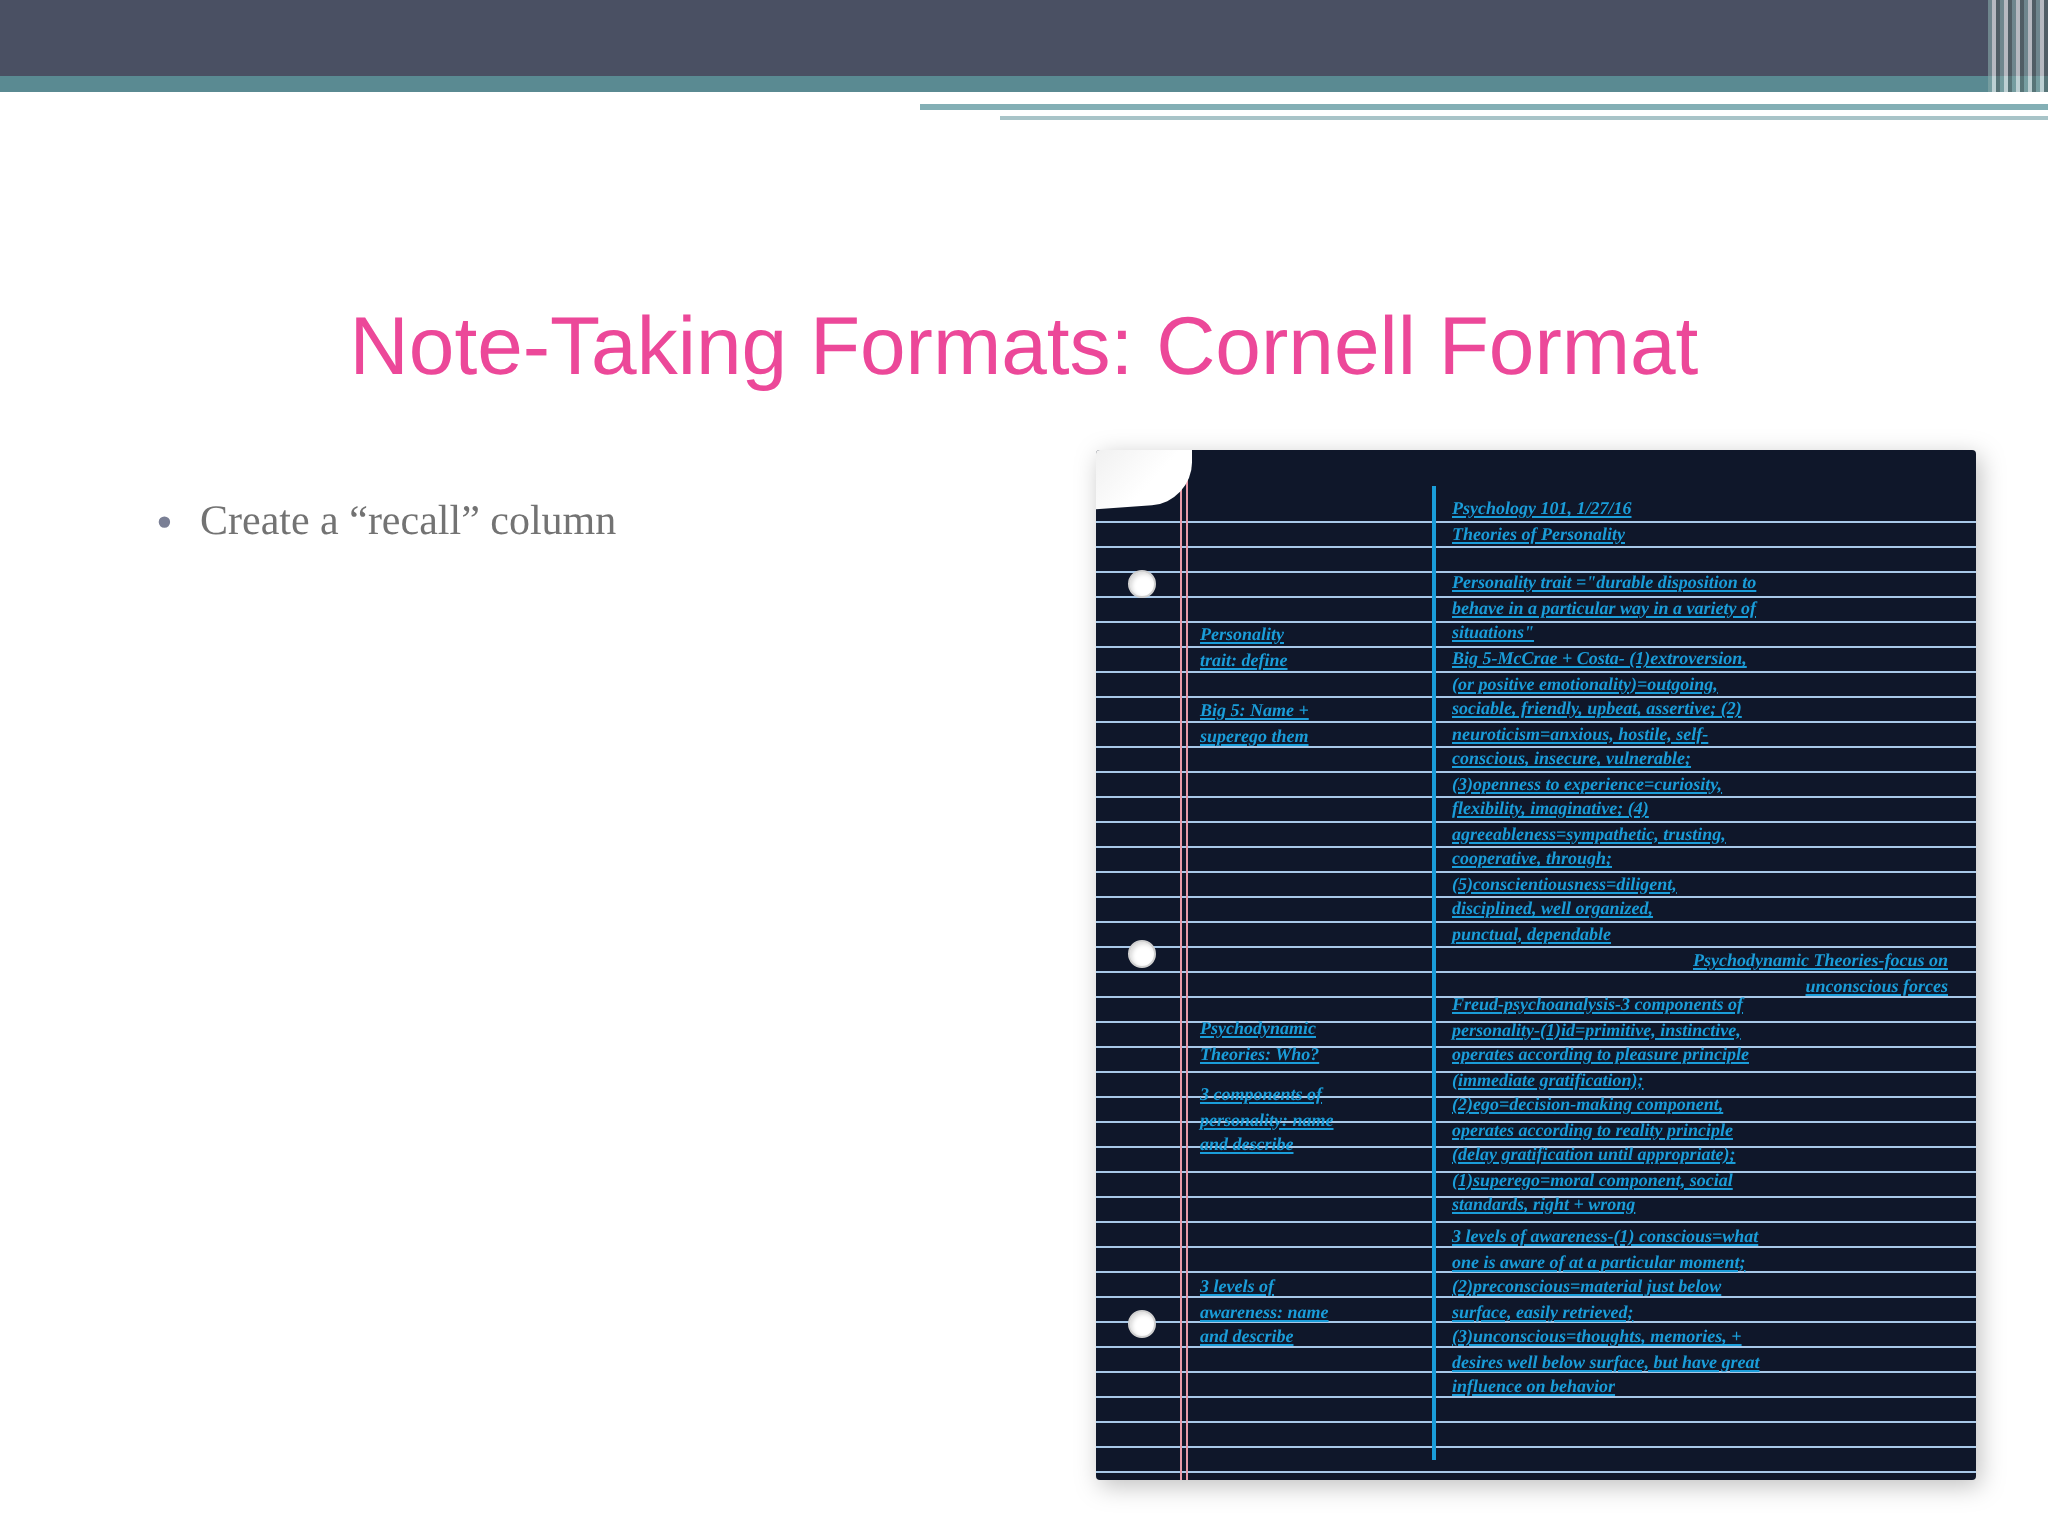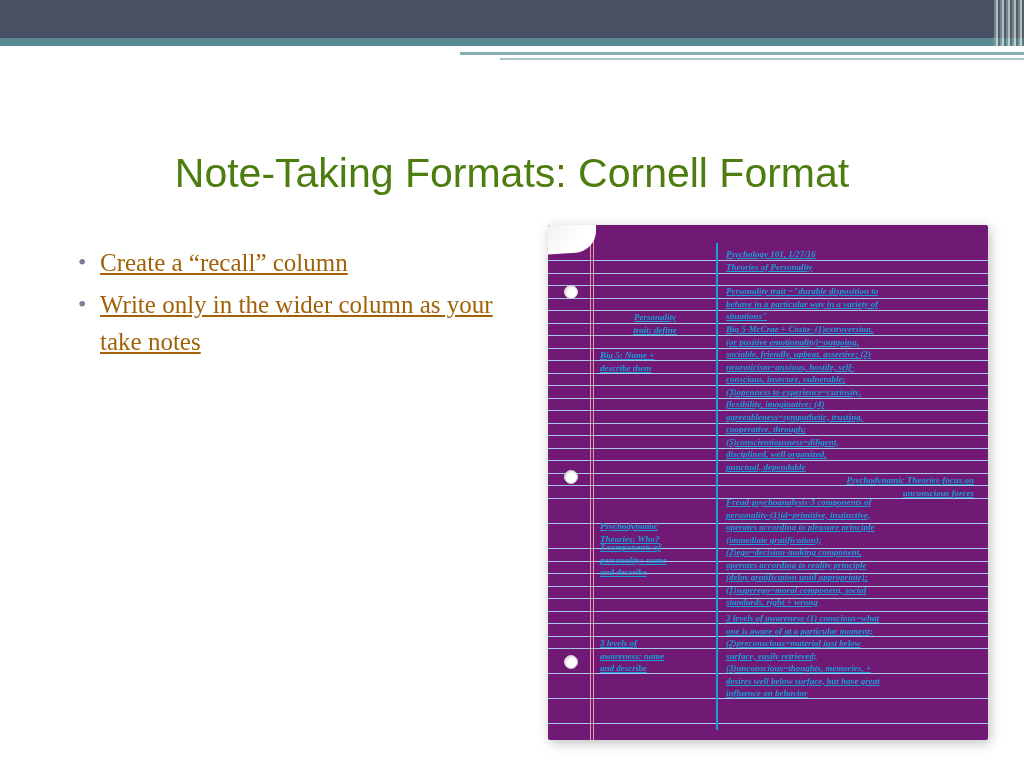--- a/index.html
+++ b/index.html
@@ -42,58 +42,57 @@
     background: repeating-linear-gradient(90deg, #8aa 0 2px, #fff 2px 4px, #566 4px 6px);
     opacity: 0.6;
   }
   .title {
     position: absolute;
     top: 150px;
     left: 0; right: 0;
     text-align: center;
     font-family: Verdana, Geneva, sans-serif;
     font-size: 41px;
-    color: #4d7c0f;
+    color: #ec4899;
     font-weight: 400;
   }
   .bullets {
     position: absolute;
     top: 245px;
     left: 78px;
     width: 430px;
   }
   .bullets li {
     list-style: none;
-    font-size: 25px;
-    color: #a16207;
+    font-size: 21px;
+    color: #737373;
     line-height: 1.45;
     margin-bottom: 6px;
     padding-left: 22px;
     position: relative;
-    text-decoration: underline;
   }
   .bullets li::before {
     content: "•";
     position: absolute;
     left: 0;
     color: #7a7f95;
     font-size: 24px;
   }
   .paper-wrap {
     position: absolute;
     top: 225px;
     left: 548px;
     width: 440px;
     height: 515px;
     filter: drop-shadow(2px 3px 6px rgba(0,0,0,0.25));
   }
   .paper {
     width: 100%;
     height: 100%;
-    background: #701a75;
+    background: #0f172a;
     position: relative;
     overflow: hidden;
     border-radius: 2px;
   }
   .paper-lines {
     position: absolute;
     top: 24px; left: 0; right: 0; bottom: 0;
     background: repeating-linear-gradient(
       to bottom,
       transparent 0,
@@ -156,47 +155,46 @@
 <div class="top-bar"></div>
 <div class="teal-stripe-1"></div>
 <div class="teal-stripe-2"></div>
 <div class="teal-stripe-3"></div>
 <div class="edge-stripes"></div>
 
 <h1 class="title">Note-Taking Formats: Cornell Format</h1>
 
 <ul class="bullets">
     <li>Create a “recall” column</li>
-    <li>Write only in the wider column as your take notes</li>
   </ul>
 
 <div class="paper-wrap">
   <div class="paper">
     <div class="paper-lines"></div>
     <div class="margin-line l1"></div>
     <div class="margin-line l2"></div>
     <div class="vert-divider"></div>
     <div class="hole h1"></div>
     <div class="hole h2"></div>
     <div class="hole h3"></div>
     <div class="curl"></div>
     <div id="note-container">
         <div class="note-text main-col" style="top: 23px;">
           <div class="u">Psychology 101, 1/27/16</div>
           <div class="u">Theories of Personality</div>
         </div>
-        <div class="note-text cue-col" style="top: 86px; text-align: center;">
+        <div class="note-text cue-col" style="top: 86px;">
           <div class="u">Personality</div>
           <div class="u">trait: define</div>
         </div>
         <div class="note-text cue-col" style="top: 124px;">
           <div class="u">Big 5: Name +</div>
-          <div class="u">describe them</div>
-        </div>
-        <div class="note-text cue-col" style="top: 283px; margin-top: 12px;">
+          <div class="u">superego them</div>
+        </div>
+        <div class="note-text cue-col" style="top: 283px;">
           <div class="u">Psychodynamic</div>
           <div class="u">Theories: Who?</div>
         </div>
         <div class="note-text cue-col" style="top: 316px;">
           <div class="u">3 components of</div>
           <div class="u">personality: name</div>
           <div class="u">and describe</div>
         </div>
         <div class="note-text cue-col" style="top: 412px;">
           <div class="u">3 levels of</div>

